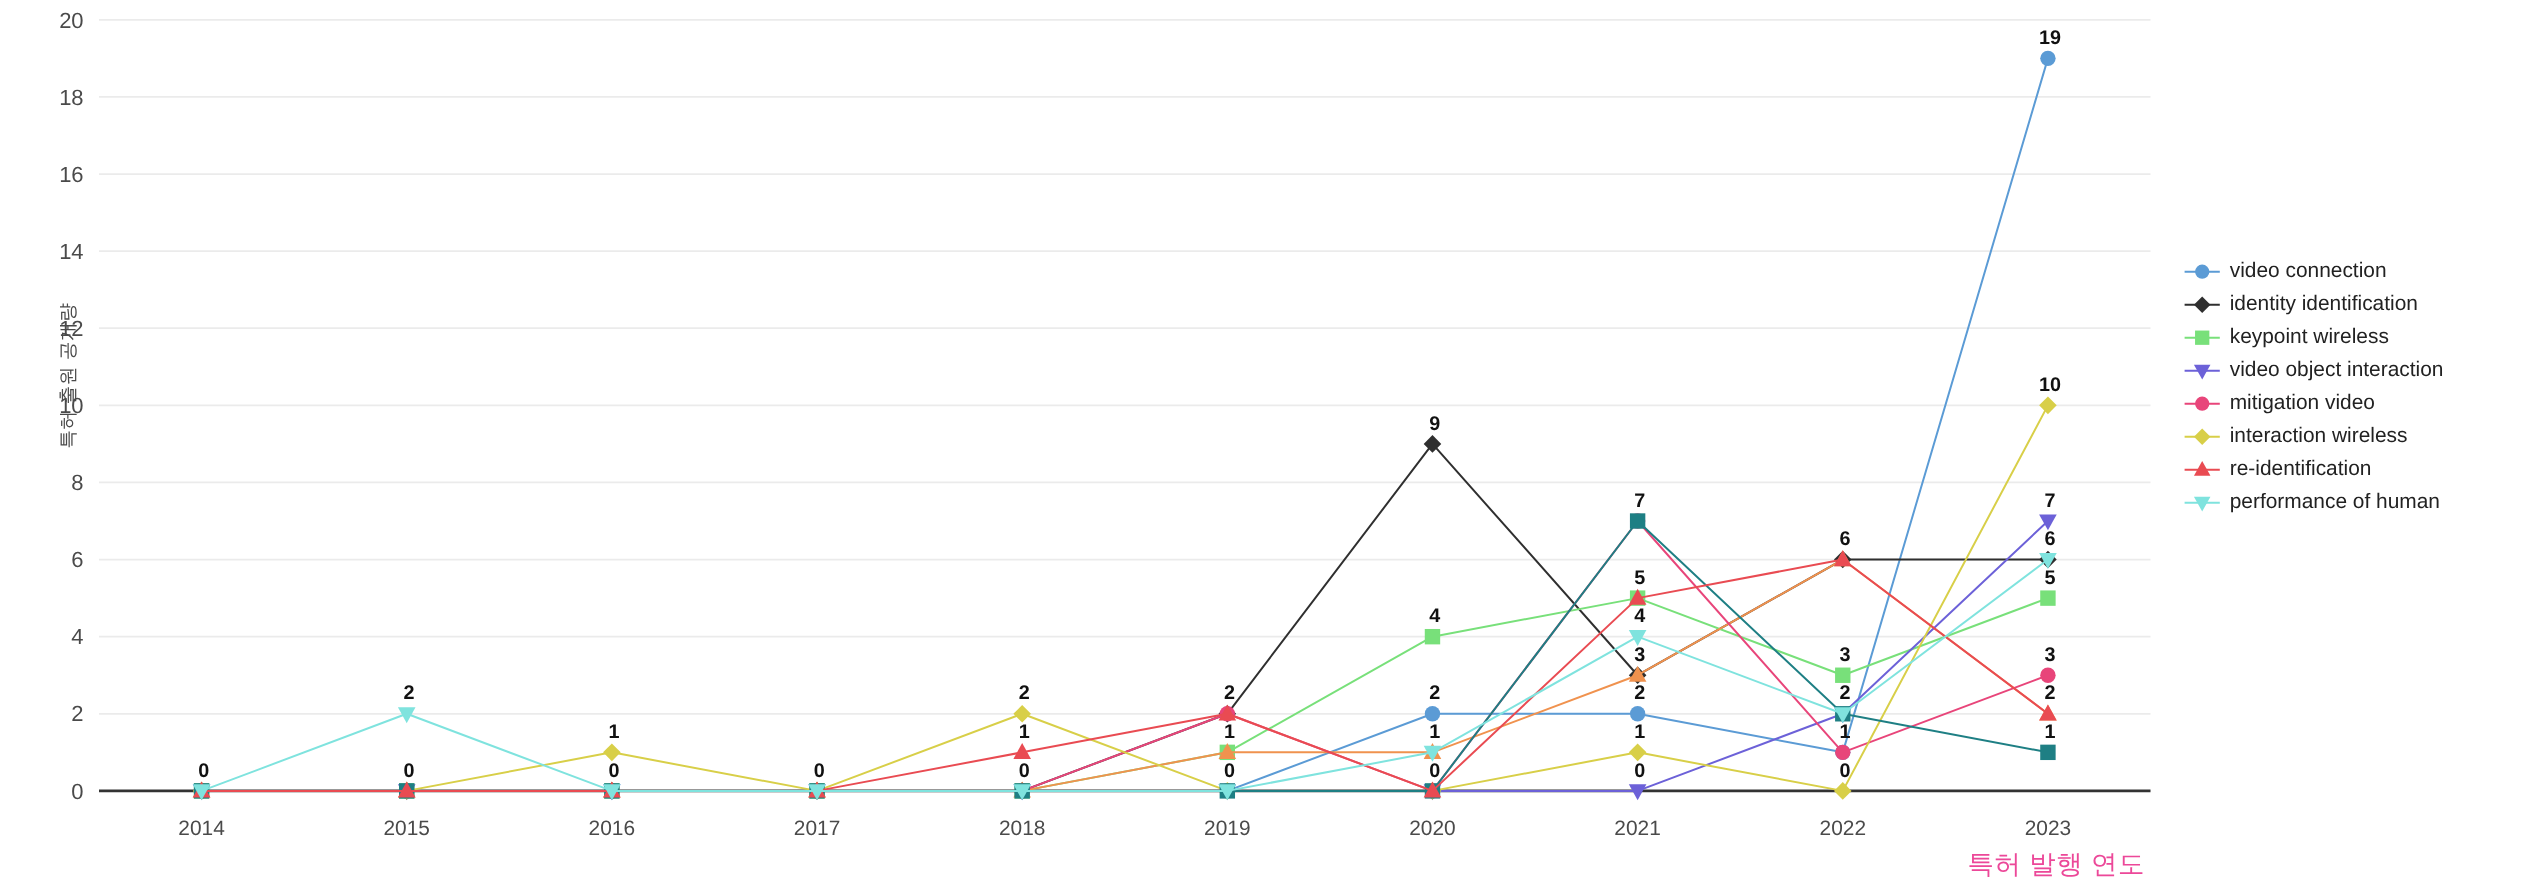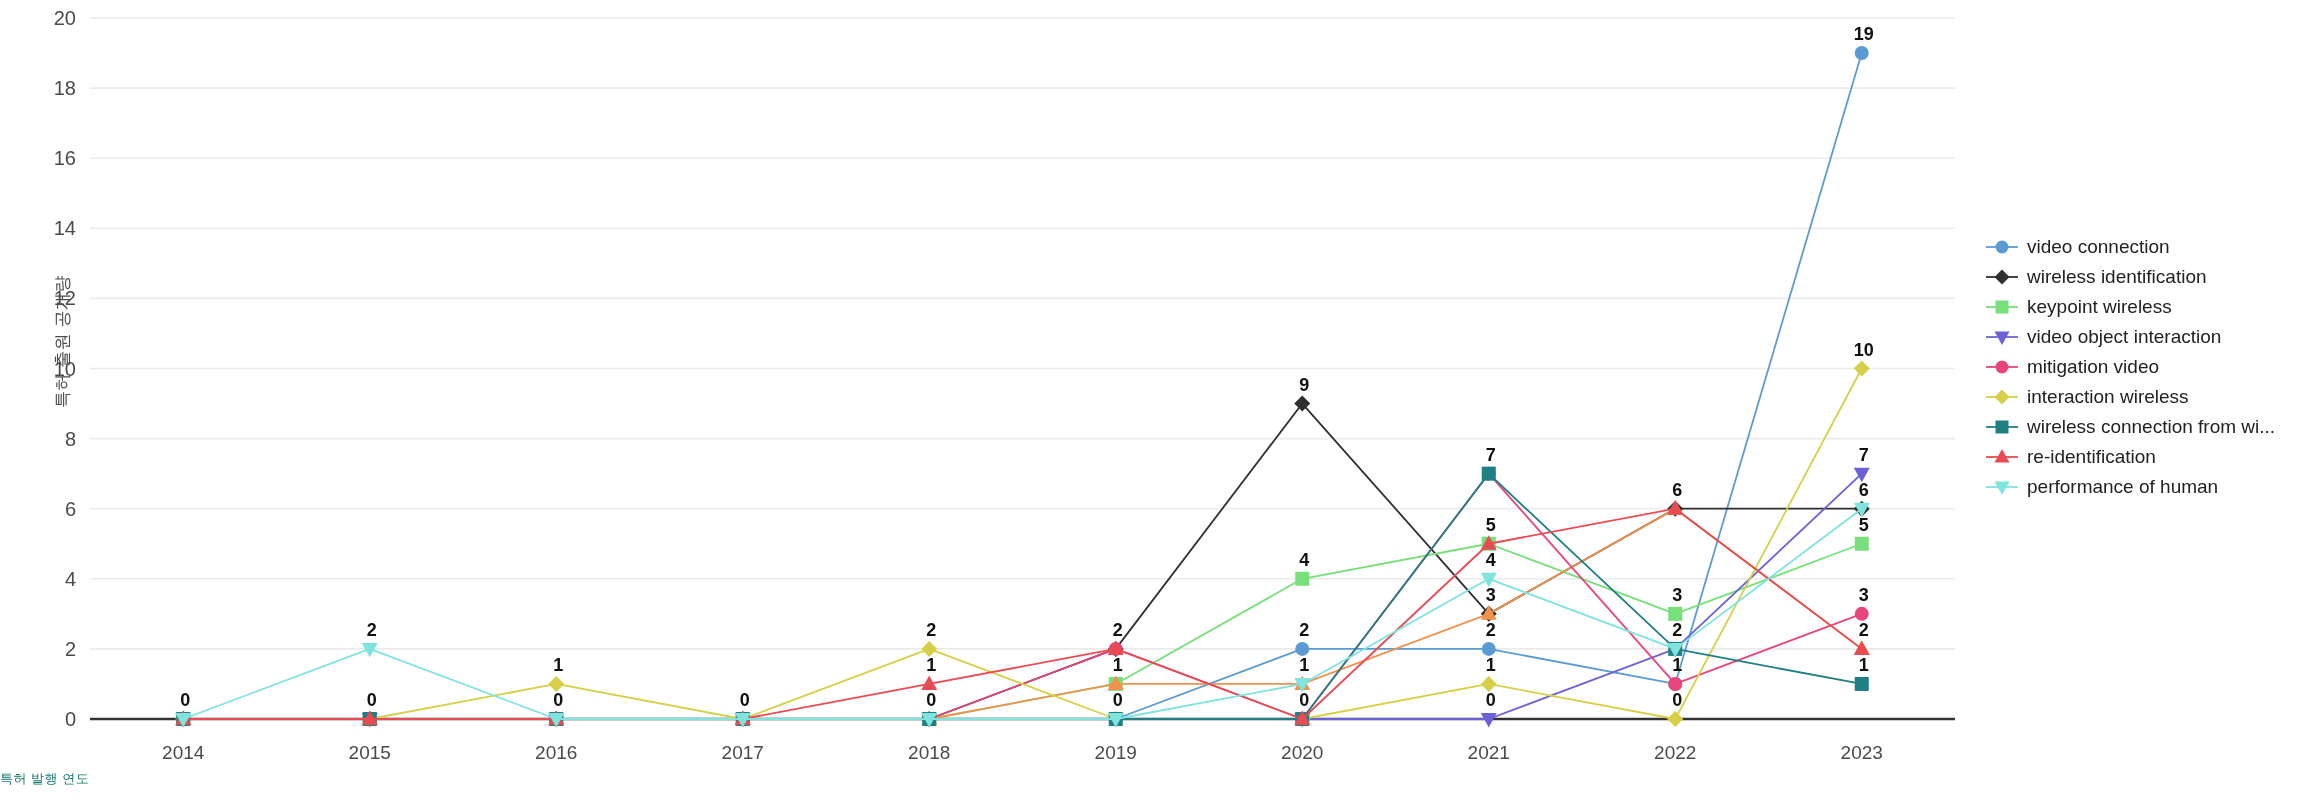--- a/index.html
+++ b/index.html
@@ -16,23 +16,23 @@
     transform:rotate(-90deg);
     transform-origin:center center;
     text-align:center;
     font-size:17px;
     color:#4a4a4a;
     letter-spacing:.5px;
   }
   .xlabel{
     position:absolute;
     left:0; top:770px; width:1950px;
-    text-align:left;
-    font-size:13px;
-    color:#0f766e;
+    text-align:right;
+    font-size:24px;
+    color:#ec4899;
     letter-spacing:.5px;
   }
   .legend{
     position:absolute;
     left:1985px; top:228px;
     font-size:0;
   }
   .legend-row{
     display:flex;
     align-items:flex-end;
@@ -285,21 +285,21 @@
         </div>
         <span class="legend-label">video connection</span>
       </div>
       <div class="legend-row">
         <div class="legend-swatch">
           <svg width="34" height="22">
             <line x1="1" y1="11" x2="33" y2="11" stroke="#2F2F2F" stroke-width="1.8"></line>
             <polygon points="17,3.5 24.5,11 17,18.5 9.5,11" fill="#2F2F2F"></polygon>
           </svg>
         </div>
-        <span class="legend-label">wireless identification</span>
+        <span class="legend-label">identity identification</span>
       </div>
       <div class="legend-row">
         <div class="legend-swatch">
           <svg width="34" height="22">
             <line x1="1" y1="11" x2="33" y2="11" stroke="#78E07A" stroke-width="1.8"></line>
             <rect x="10.5" y="4.5" width="13" height="13" fill="#78E07A"></rect>
           </svg>
         </div>
         <span class="legend-label">keypoint wireless</span>
       </div>
@@ -326,29 +326,20 @@
           <svg width="34" height="22">
             <line x1="1" y1="11" x2="33" y2="11" stroke="#D8CF48" stroke-width="1.8"></line>
             <polygon points="17,3.5 24.5,11 17,18.5 9.5,11" fill="#D8CF48"></polygon>
           </svg>
         </div>
         <span class="legend-label">interaction wireless</span>
       </div>
       <div class="legend-row">
         <div class="legend-swatch">
           <svg width="34" height="22">
-            <line x1="1" y1="11" x2="33" y2="11" stroke="#1E7F84" stroke-width="1.8"></line>
-            <rect x="10.5" y="4.5" width="13" height="13" fill="#1E7F84"></rect>
-          </svg>
-        </div>
-        <span class="legend-label">wireless connection from wi...</span>
-      </div>
-      <div class="legend-row">
-        <div class="legend-swatch">
-          <svg width="34" height="22">
             <line x1="1" y1="11" x2="33" y2="11" stroke="#E94B52" stroke-width="1.8"></line>
             <polygon points="17,3 24.5,16.5 9.5,16.5" fill="#E94B52"></polygon>
           </svg>
         </div>
         <span class="legend-label">re-identification</span>
       </div>
       <div class="legend-row">
         <div class="legend-swatch">
           <svg width="34" height="22">
             <line x1="1" y1="11" x2="33" y2="11" stroke="#7FE3DE" stroke-width="1.8"></line>

